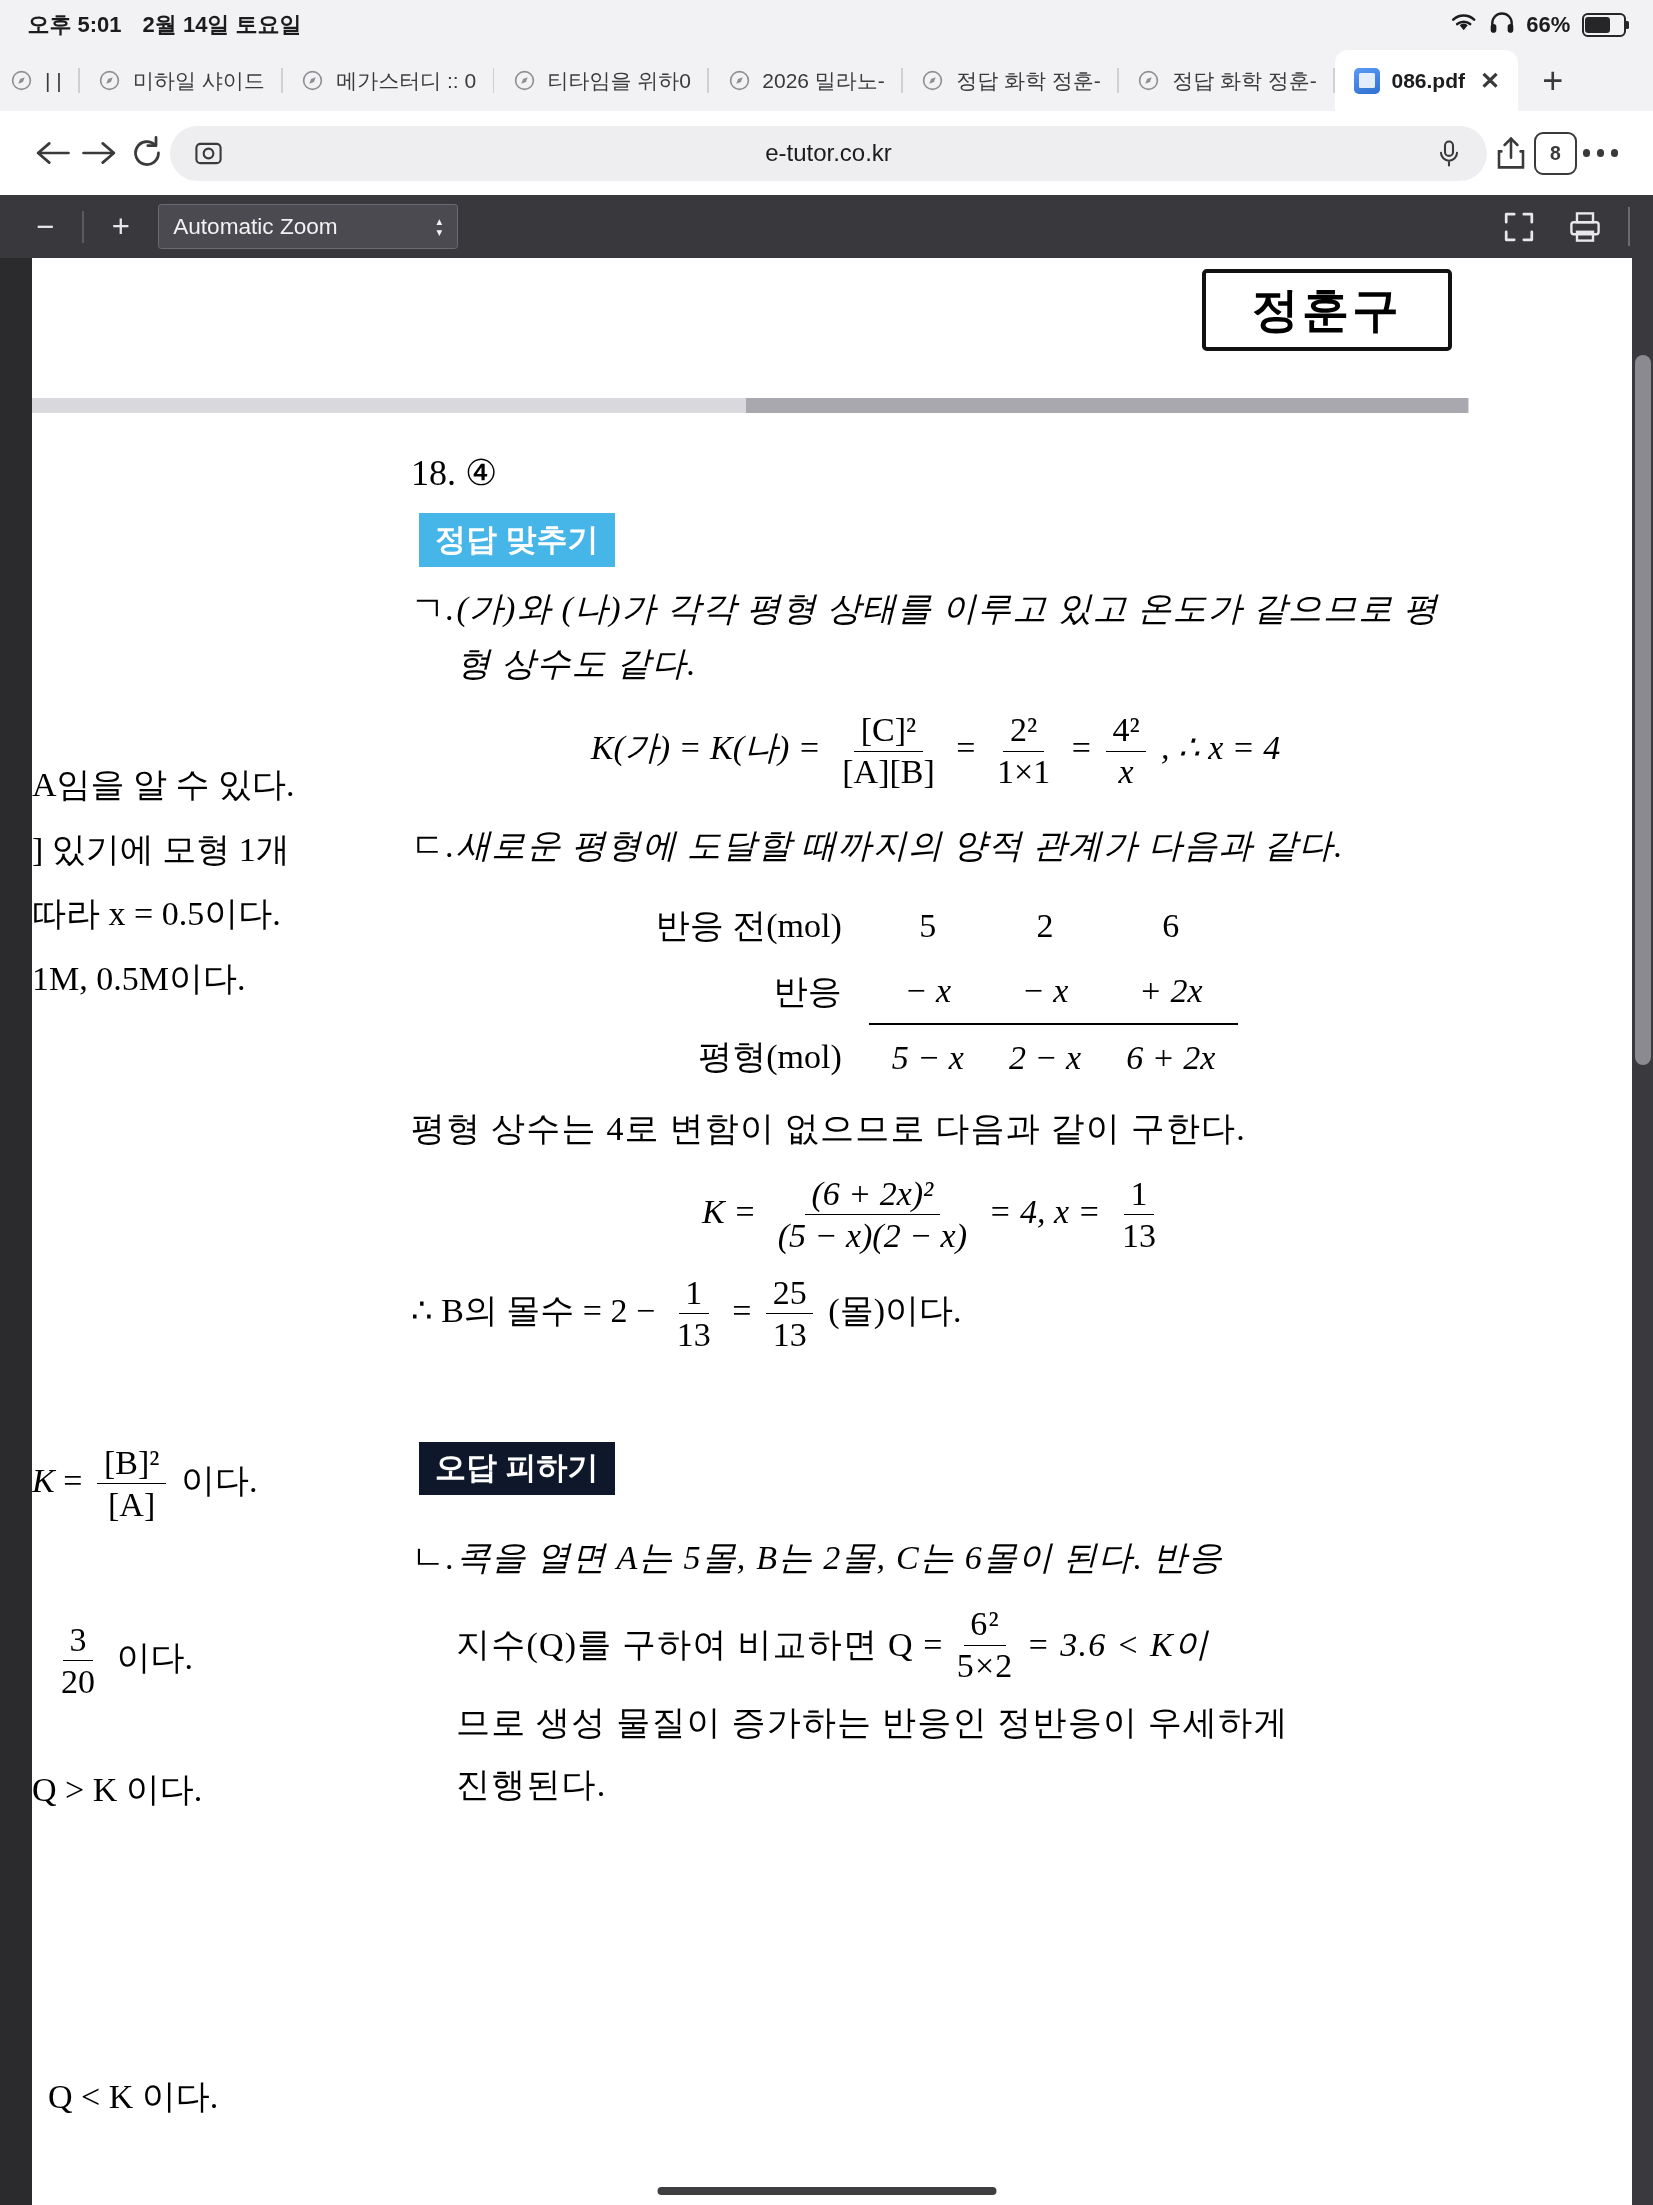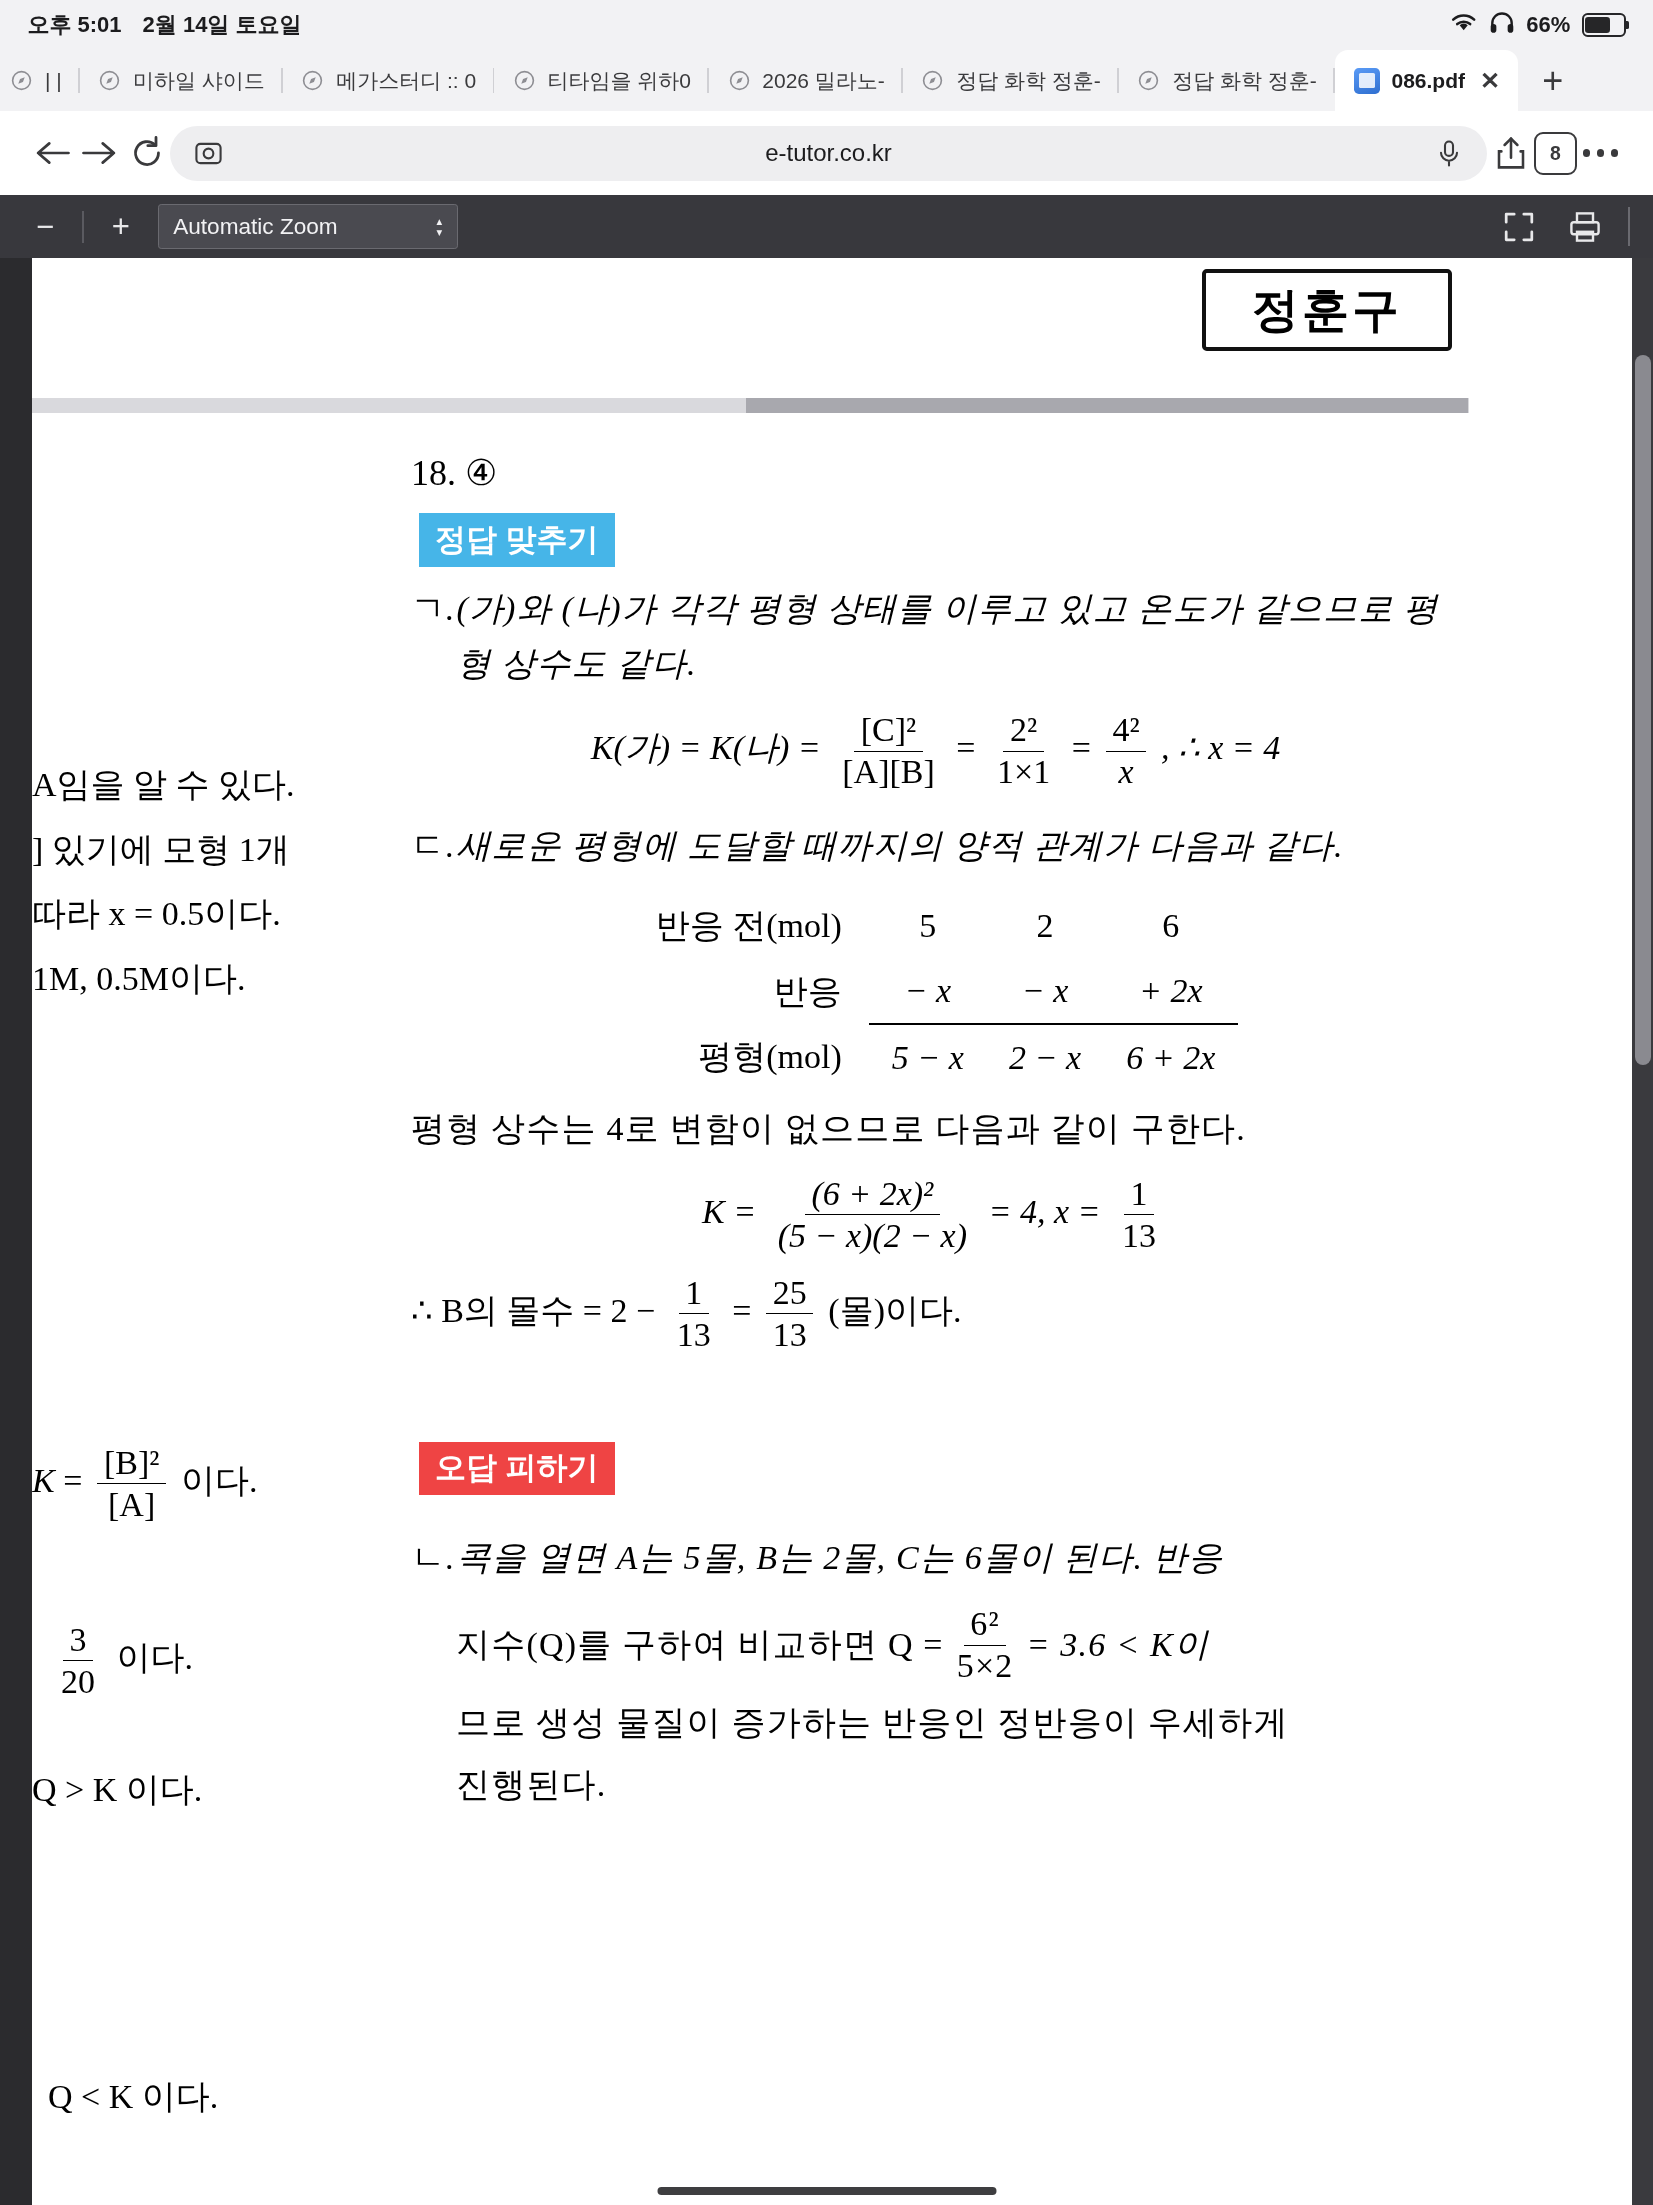--- a/index.html
+++ b/index.html
@@ -105,21 +105,21 @@
   .body{position:absolute;left:0;top:0;width:1608px;height:1947px;font-family:"Liberation Serif", serif;}
   .col-left{position:absolute;left:0;top:495px;width:323px;font-size:34px;line-height:1.9;}
   .col-left div{white-space:nowrap;}
   .col-main{position:absolute;left:379px;top:194px;width:1049px;}
 
   .qnum{font-size:36px;margin-bottom:9.7px;}
   .badge{
     display:inline-block;background:#46b5e8;color:#fff;font-weight:700;
     font-size:31px;padding:5.7px 16px;margin:9.7px 0 14.5px 8px;font-family:"Liberation Sans",sans-serif;
   }
-  .badge.gray{background:#ef4444;}
+  .badge.gray{background:#0f172a;}
   .para{font-size:34px;line-height:1.62;margin:0 0 21px 0;display:flex;gap:18px;}
   .para .mk{flex:none;width:27.4px;}
   .para .tx{flex:1;letter-spacing:1.2px;font-style:italic;}
   .center{text-align:center;font-size:34px;margin:21px 0 27.4px 0;}
 
   
   .frac{display:inline-flex;flex-direction:column;align-items:center;vertical-align:middle;margin:0 6.5px;line-height:1.06;}
   .frac .num{border-bottom:1.6px solid #000;padding:0 6.5px 2.4px;}
   .frac .den{padding:2.4px 6.5px 0;}
   .it{font-style:italic;font-family:"Liberation Serif",serif;}

